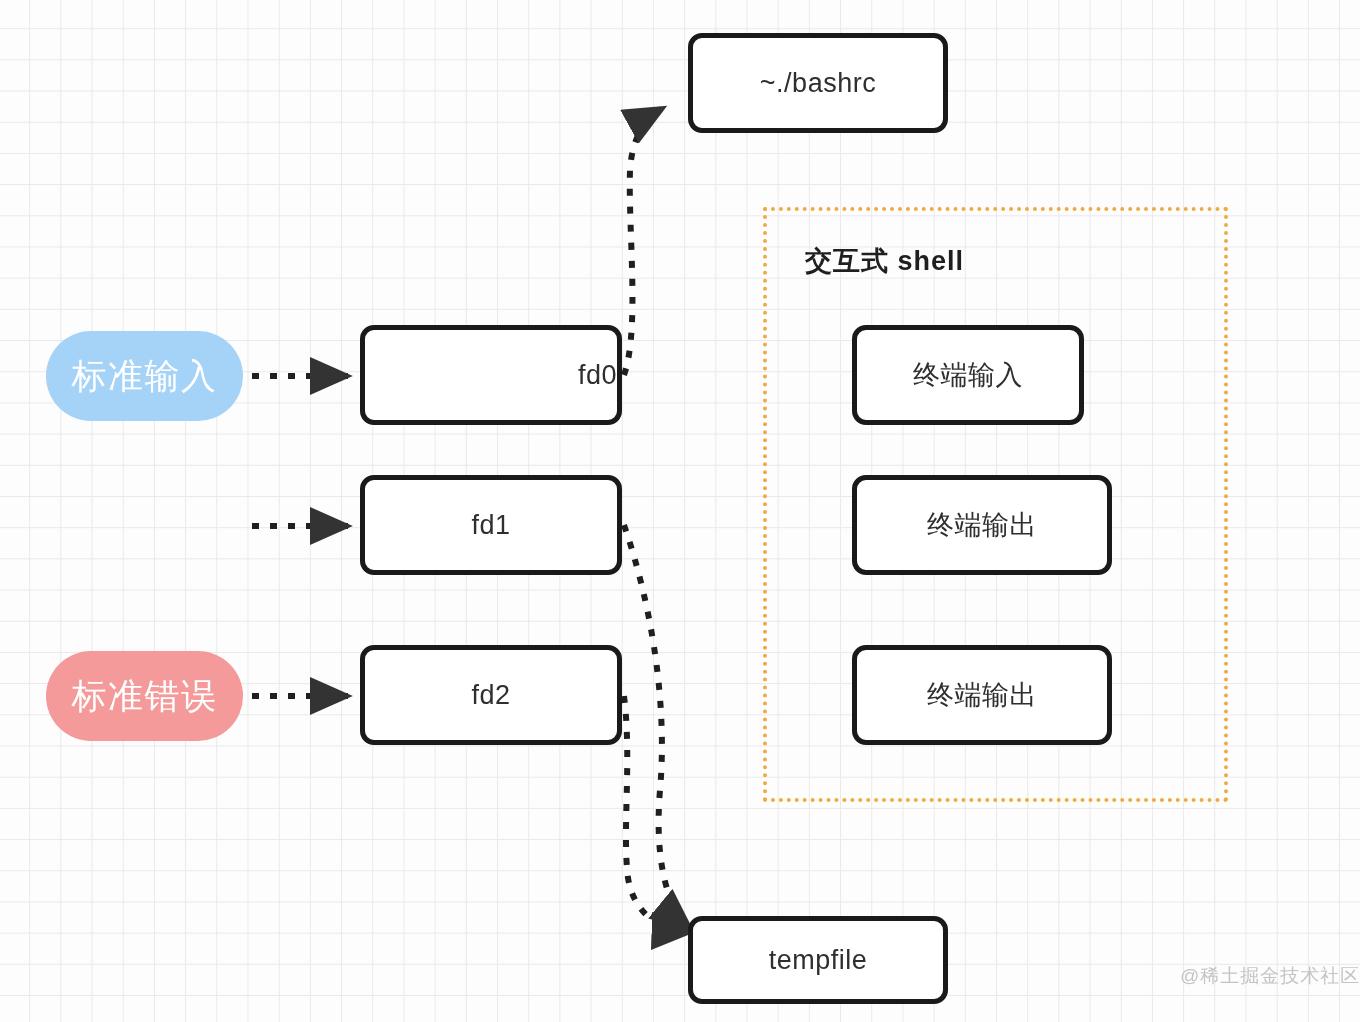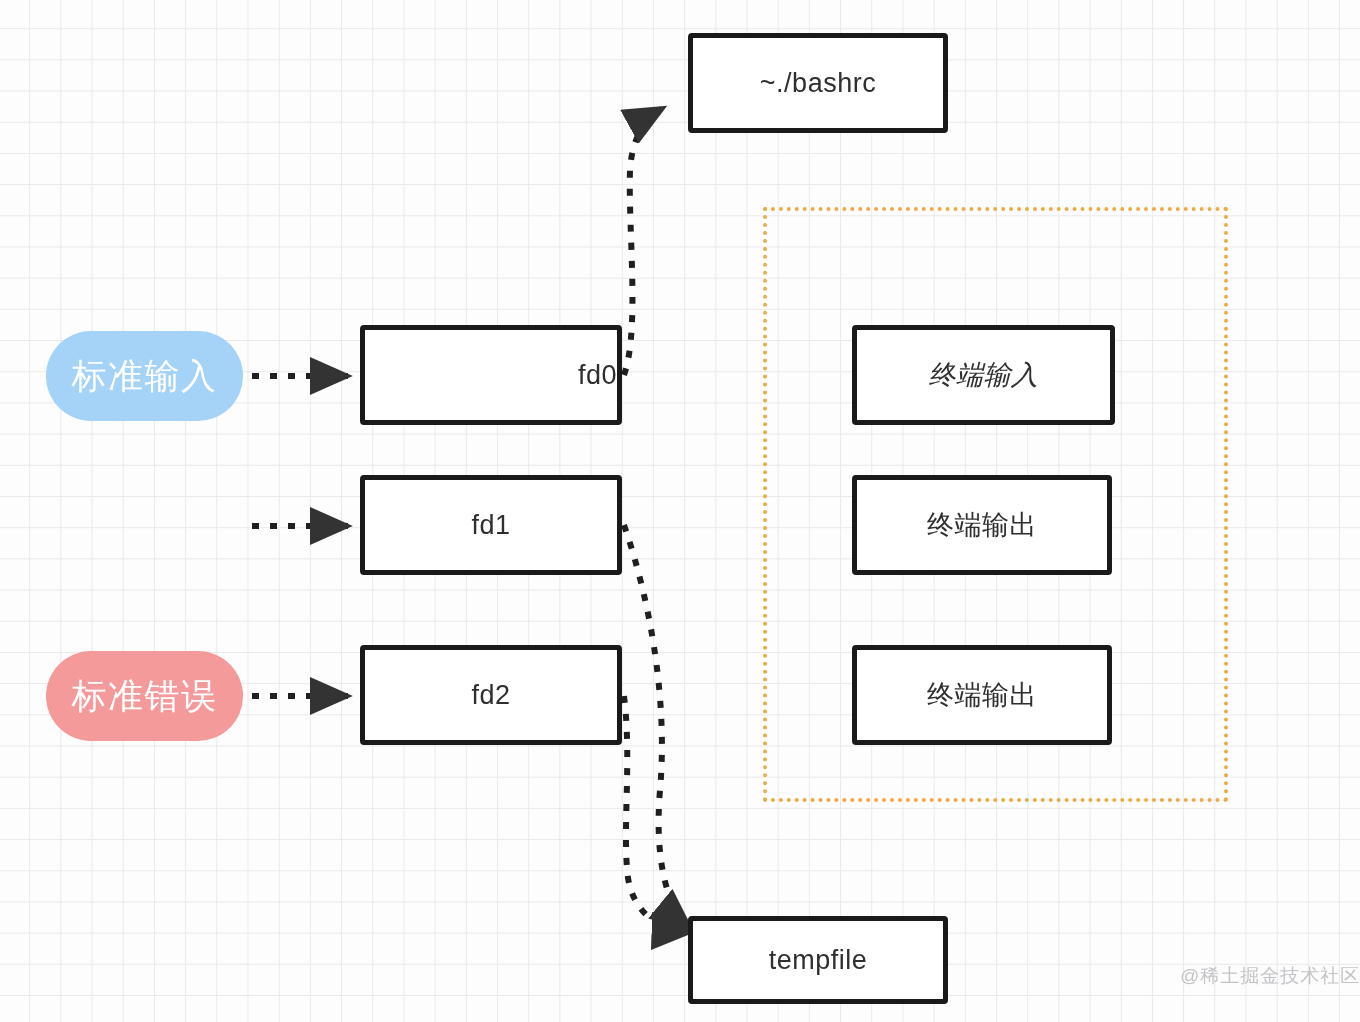--- a/index.html
+++ b/index.html
@@ -34,21 +34,21 @@
     position: absolute;
     display: flex;
     align-items: center;
     justify-content: center;
     box-sizing: border-box;
     text-align: center;
   }
   .pill-outline {
     background: #ffffff;
     border: 5px solid #1a1a1a;
-    border-radius: 4px;
+    border-radius: 14px;
     color: #2f2f2f;
     font-size: 27px;
     letter-spacing: 0.5px;
   }
   .pill-outline.cjk { font-size: 27px; }
   .pill-solid {
     border: none;
     border-radius: 46px;
     color: #ffffff;
     font-size: 35px;
@@ -143,22 +143,23 @@
   <div class="node pill-outline" style="left:688px; top:33px; width:260px; height:100px;">
     <span>~./bashrc</span>
   </div>
 
   <div class="node pill-outline" style="left:688px; top:881px; width:260px; height:88px;margin-top:35px;">
     <span>tempfile</span>
   </div>
 
   <div class="group-box" style="left:763px; top:207px; width:465px; height:595px;"></div>
 
+  <div class="group-title" style="left:805px; top:243px;">交互式 shell</div>
 
-  <div class="node pill-outline cjk" style="left:852px; top:325px; width:263px; height:100px;font-style:italic;">
+  <div class="node pill-outline cjk" style="left:852px; top:325px; width:232px; height:100px;">
     <span>终端输入</span>
   </div>
 
   <div class="node pill-outline cjk" style="left:852px; top:475px; width:260px; height:100px;">
     <span>终端输出</span>
   </div>
 
   <div class="node pill-outline cjk" style="left:852px; top:645px; width:260px; height:100px;">
     <span>终端输出</span>
   </div>

